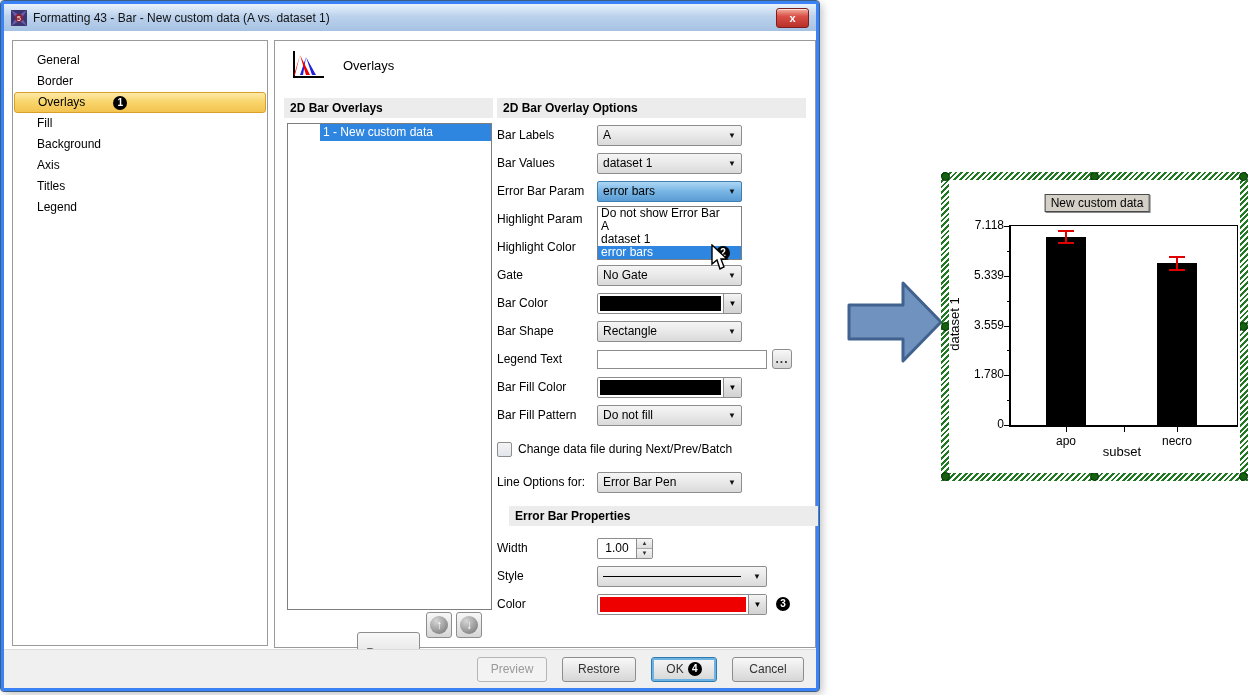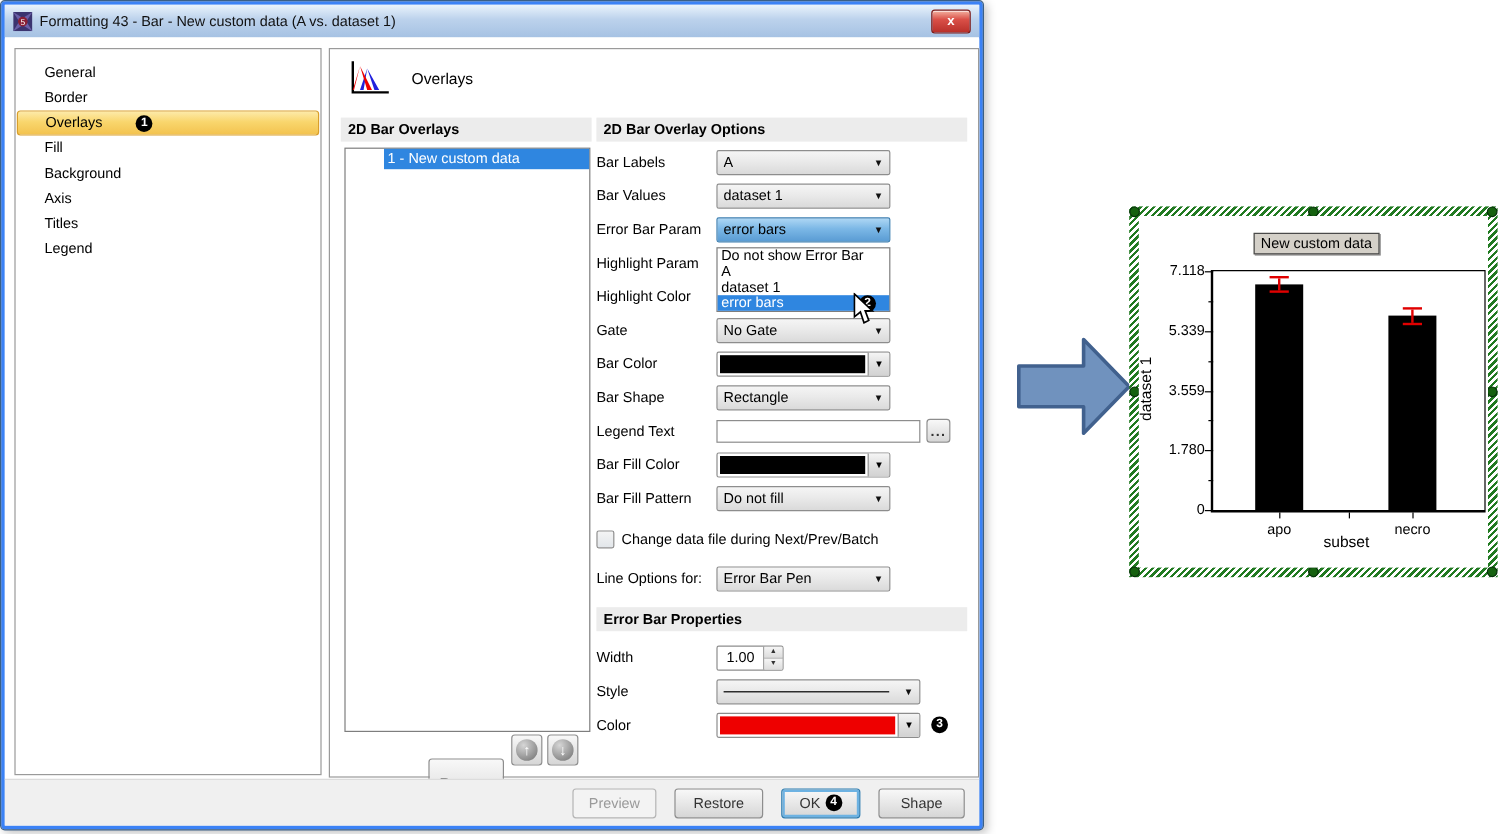--- a/index.html
+++ b/index.html
@@ -273,21 +273,21 @@
           <span>Change data file during Next/Prev/Batch</span>
         </div>
         <div class="row" style="margin-top:5px;">
           <span class="lbl">Line Options for:</span>
           <div class="combo">
             <span class="val">Error Bar Pen</span>
             <span class="arr">▼</span>
           </div>
         </div>
 
-        <div class="sec-h" style="position:static;margin:10px 0 8px 0;width:309px;">Error Bar Properties</div>
+        <div class="sec-h" style="position:static;margin:10px 0 8px 12px;width:309px;">Error Bar Properties</div>
 
         <div class="row">
           <span class="lbl">Width</span>
           <div class="spin">
             <span class="num">1.00</span>
             <div class="btns">
               <div>▲</div>
               <div>▼</div>
             </div>
           </div>
@@ -328,21 +328,21 @@
     </div>
   </div>
 
   <div class="footer">
     <div class="btn b-preview">Preview</div>
     <div class="btn b-restore">Restore</div>
     <div class="btn b-ok">
       <span>OK</span>
       <span class="badge">4</span>
     </div>
-    <div class="btn b-cancel">Shape</div>
+    <div class="btn b-cancel">Cancel</div>
   </div>
 </div>
 
 <svg class="big-arrow" width="98" height="92" viewBox="0 0 98 92">
   <polygon points="3,29 57,29 57,7 95,46 57,85 57,63 3,63" fill="#7092be" stroke="#41618e" stroke-width="3" stroke-linejoin="round"></polygon>
 </svg>
 
 <div class="sel">
   <div class="handle" style="left:0;top:0;"></div>
   <div class="handle" style="left:149px;top:0;"></div>

